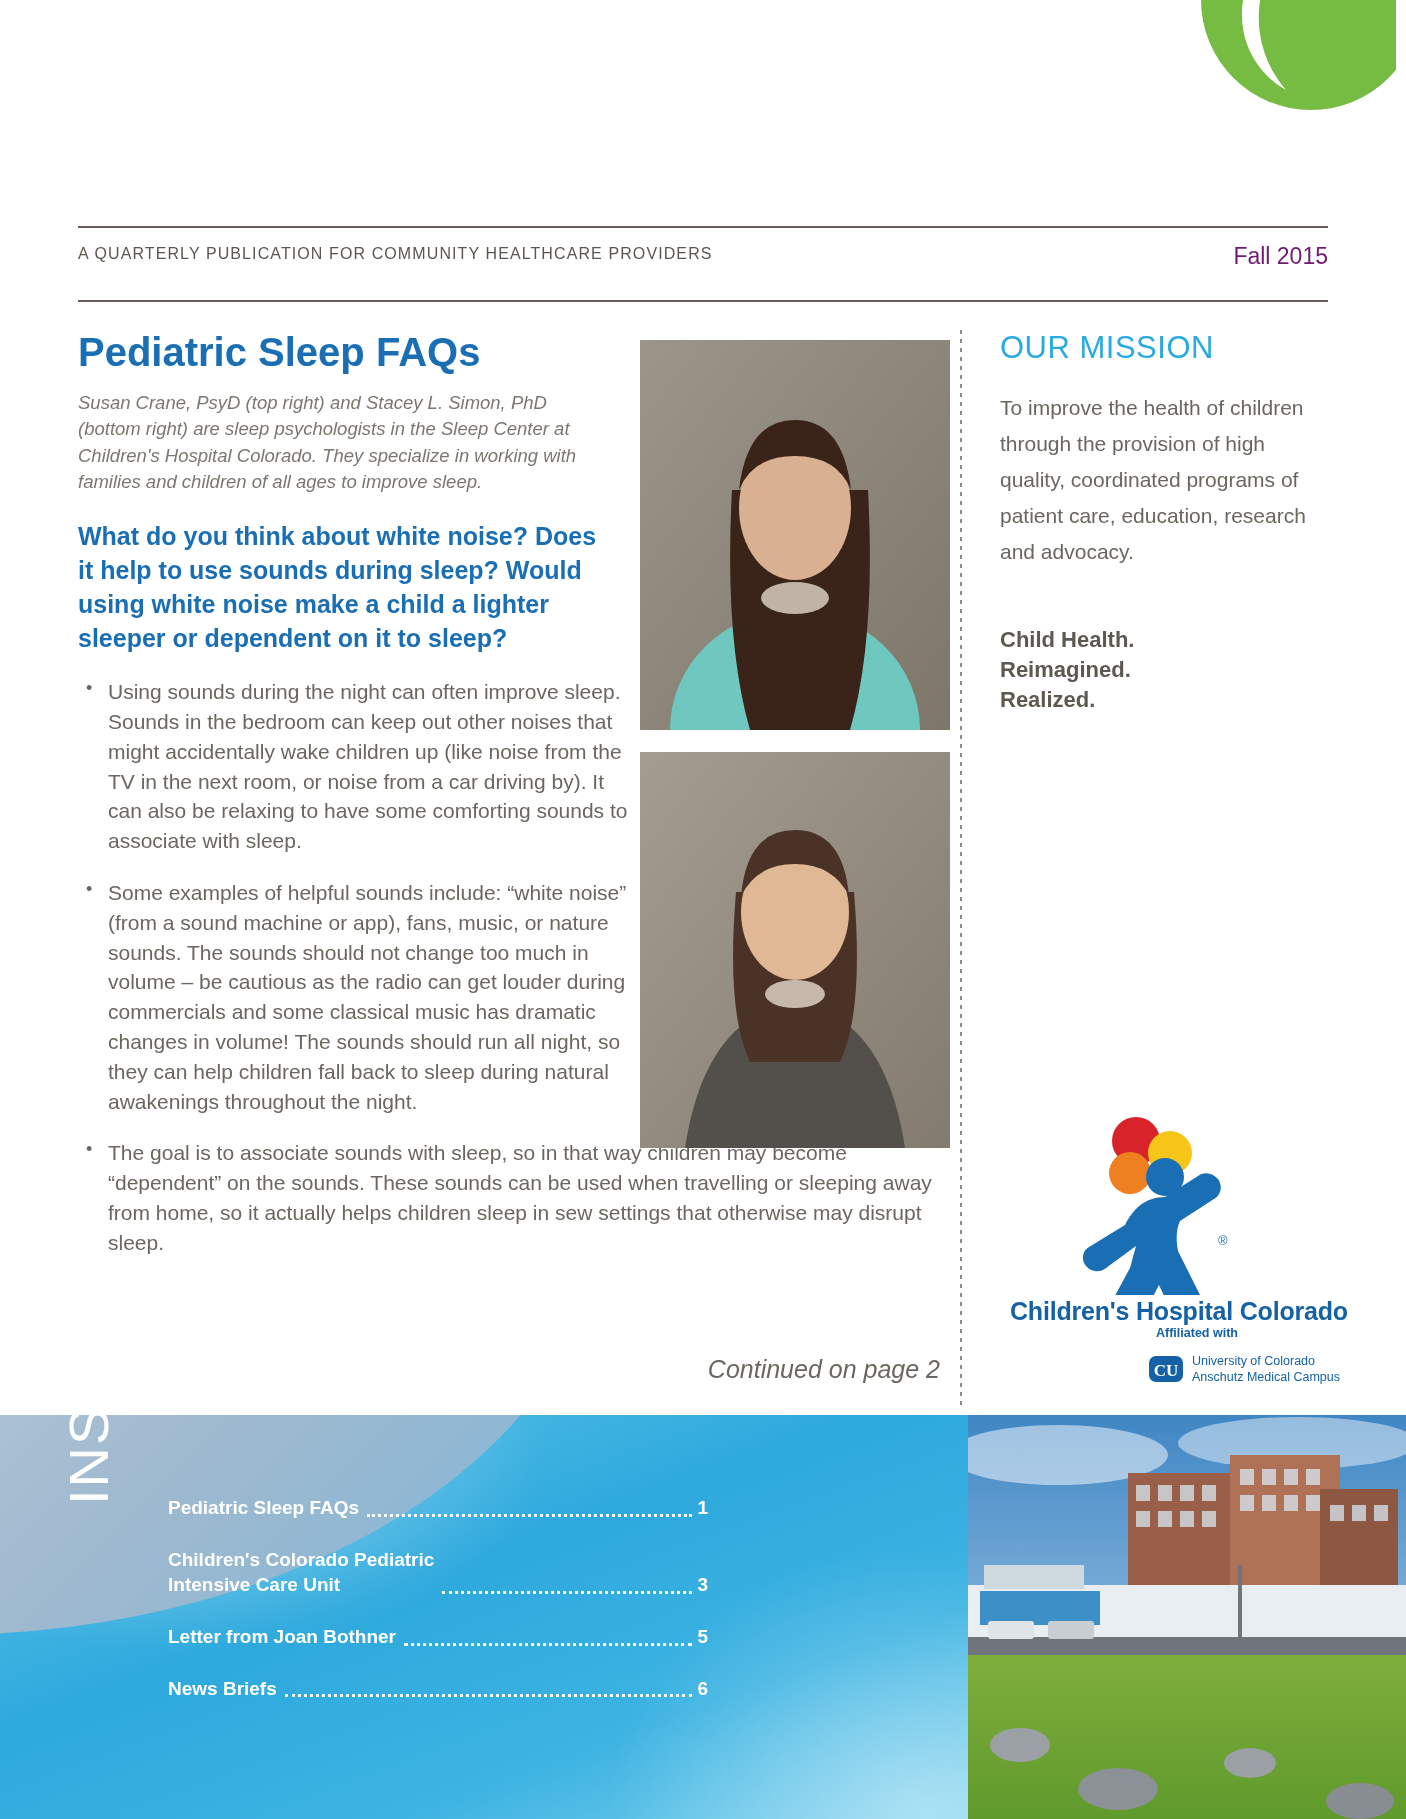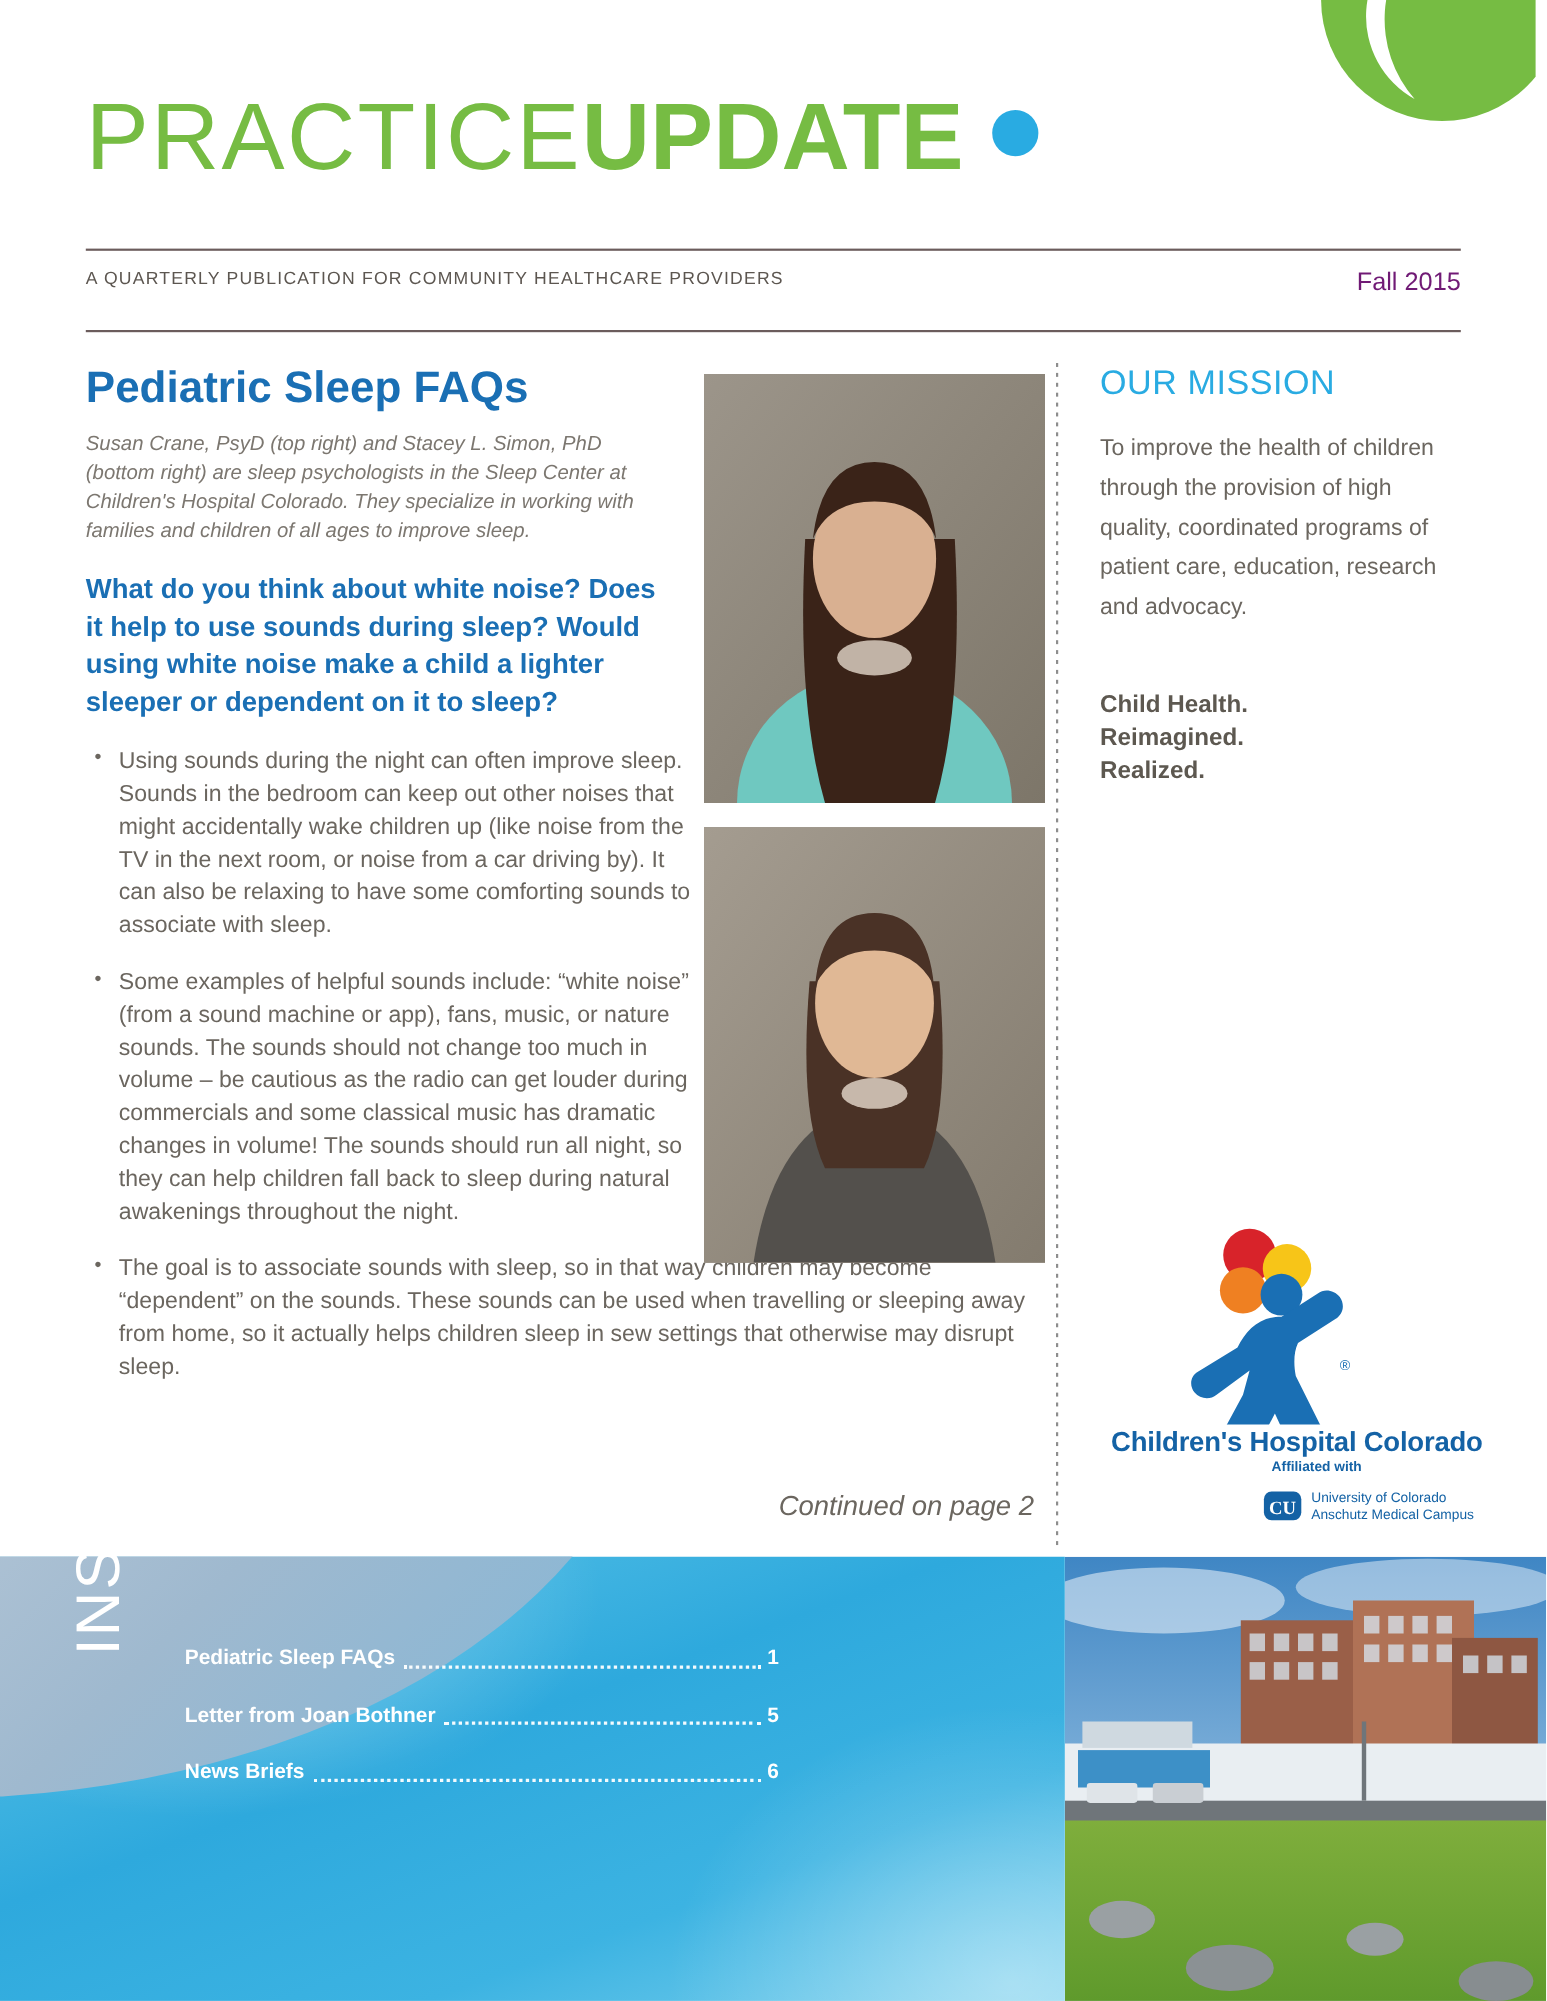--- a/index.html
+++ b/index.html
@@ -155,23 +155,20 @@
 </head>
 <body>
 
 <div class="page">
 
   <svg class="masthead-deco" viewBox="0 0 250 230">
     <circle cx="165" cy="60" r="110" fill="#76bc43"></circle>
     <path d="M150 -5 A 110 110 0 0 0 140 150 A 86 86 0 0 1 150 -5 Z" fill="#ffffff"></path>
   </svg>
 
-  <div class="masthead-title">
-    <span class="mt-light">PRACTICE</span><span class="mt-bold">UPDATE</span><span class="mt-dot"></span>
-  </div>
 
   <div class="rule-top"></div>
   <div class="subtitle">A QUARTERLY PUBLICATION FOR COMMUNITY HEALTHCARE PROVIDERS</div>
   <div class="issue-date">Fall 2015</div>
   <div class="rule-bottom"></div>
 
   <div class="article">
     <div class="article-title">Pediatric Sleep FAQs</div>
     <div class="article-byline">Susan Crane, PsyD (top right) and Stacey L. Simon, PhD (bottom right) are sleep psychologists in the Sleep Center at Children's Hospital Colorado. They specialize in working with families and children of all ages to improve sleep.</div>
     <div class="article-question">What do you think about white noise? Does it help to use sounds during sleep? Would using white noise make a child a lighter sleeper or dependent on it to sleep?</div>
@@ -315,20 +312,26 @@
 
   <div class="inside-label">INSIDE</div>
 
   <div class="toc">
     <div class="toc-row">
       <span class="toc-label">Pediatric Sleep FAQs</span>
       <span class="toc-dots"></span>
       <span class="toc-page">1</span>
     </div>
     <div class="toc-row">
+      <span class="toc-label">Children's Colorado Pediatric
+Intensive Care Unit</span>
+      <span class="toc-dots"></span>
+      <span class="toc-page">3</span>
+    </div>
+    <div class="toc-row">
       <span class="toc-label">Letter from Joan Bothner</span>
       <span class="toc-dots"></span>
       <span class="toc-page">5</span>
     </div>
     <div class="toc-row">
       <span class="toc-label">News Briefs</span>
       <span class="toc-dots"></span>
       <span class="toc-page">6</span>
     </div>
   </div>

